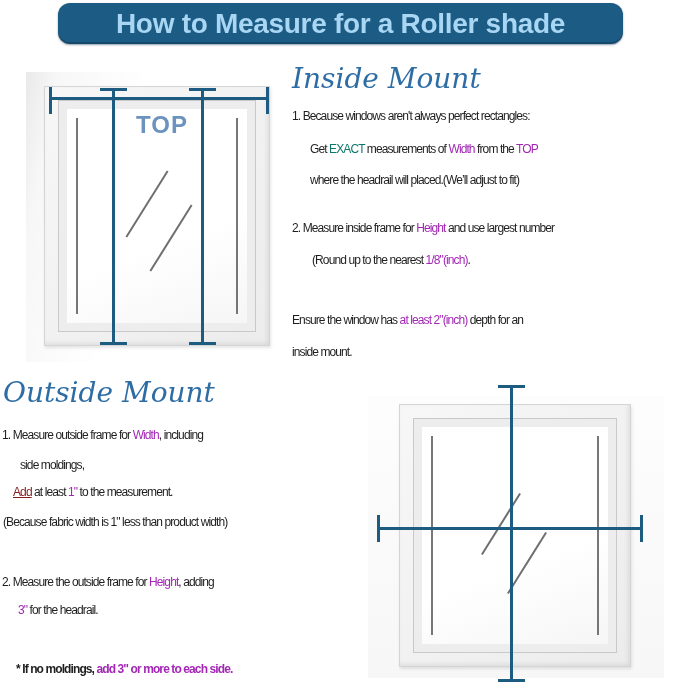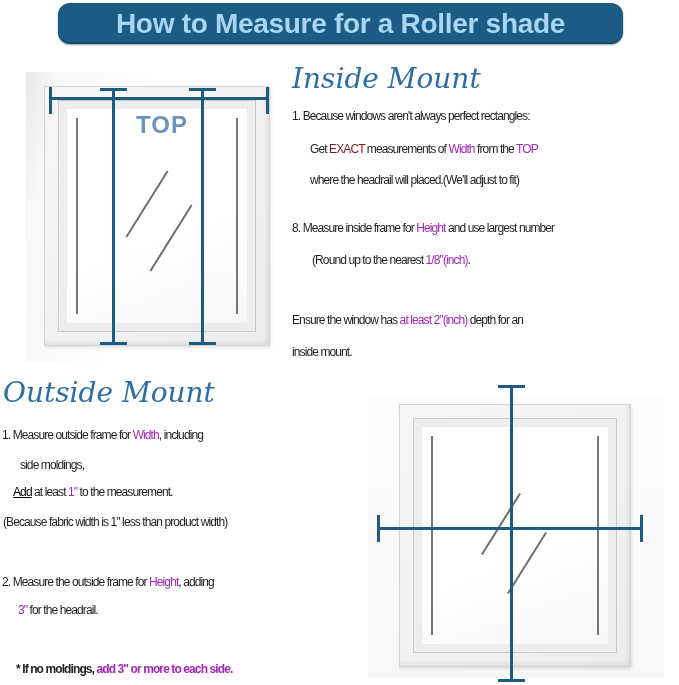--- a/index.html
+++ b/index.html
@@ -75,31 +75,31 @@
   <div class="ml" style="left:100px;top:88px;width:27px;height:3px;"></div>
   <div class="ml" style="left:100px;top:342px;width:27px;height:3px;"></div>
   <div class="ml" style="left:201px;top:89px;width:3px;height:256px;"></div>
   <div class="ml" style="left:189px;top:88px;width:27px;height:3px;"></div>
   <div class="ml" style="left:189px;top:342px;width:27px;height:3px;"></div>
 
   <div class="top-label">TOP</div>
 
   <div class="heading" style="left:292px;top:62px;">Inside Mount</div>
   <div class="txt" style="left:292px;top:106px;"><span>1. Because windows aren't always perfect rectangles:</span></div>
-  <div class="txt" style="left:310px;top:139px;"><span>Get </span><span style="color: #7f1d1d;">EXACT</span><span> measurements of </span><span style="color: rgb(162, 39, 181);">Width</span><span> from the </span><span style="color: rgb(162, 39, 181);">TOP</span></div>
+  <div class="txt" style="left:310px;top:139px;"><span>Get </span><span style="color: #0f766e;">EXACT</span><span> measurements of </span><span style="color: rgb(162, 39, 181);">Width</span><span> from the </span><span style="color: rgb(162, 39, 181);">TOP</span></div>
   <div class="txt" style="left:310px;top:170px;"><span>where the headrail will placed.(We’ll adjust to fit)</span></div>
-  <div class="txt" style="left:292px;top:218px;"><span>8. Measure inside frame for </span><span style="color: rgb(162, 39, 181);">Height</span><span> and use largest number</span></div>
+  <div class="txt" style="left:292px;top:218px;"><span>2. Measure inside frame for </span><span style="color: rgb(162, 39, 181);">Height</span><span> and use largest number</span></div>
   <div class="txt" style="left:312px;top:250px;"><span>(Round up to the nearest </span><span style="color: rgb(162, 39, 181);">1/8"(inch)</span><span>.</span></div>
   <div class="txt" style="left:292px;top:310px;"><span>Ensure the window has </span><span style="color: rgb(162, 39, 181);">at least 2"(inch)</span><span> depth for an</span></div>
   <div class="txt" style="left:292px;top:342px;"><span>inside mount.</span></div>
 
   <div class="heading" style="left:3px;top:376px;">Outside Mount</div>
   <div class="txt" style="left:2px;top:425px;"><span>1. Measure outside frame for </span><span style="color: rgb(162, 39, 181);">Width</span><span>, including</span></div>
   <div class="txt" style="left:20px;top:455px;"><span>side moldings,</span></div>
-  <div class="txt" style="left:13px;top:482px;"><span style="color: #000000; text-decoration: underline;">Add</span><span> at least </span><span style="color: rgb(162, 39, 181);">1"</span><span> to the measurement.</span></div>
+  <div class="txt" style="left:13px;top:482px;"><span style="color: #7f1d1d; text-decoration: underline;">Add</span><span> at least </span><span style="color: rgb(162, 39, 181);">1"</span><span> to the measurement.</span></div>
   <div class="txt" style="left:3px;top:512px;"><span>(Because fabric width is 1" less than product width)</span></div>
   <div class="txt" style="left:2px;top:572px;"><span>2. Measure the outside frame for </span><span style="color: rgb(162, 39, 181);">Height</span><span>, adding</span></div>
   <div class="txt" style="left:18px;top:600px;"><span style="color: rgb(162, 39, 181);">3"</span><span>  for the headrail.</span></div>
   <div class="txt" style="left:16px;top:659px;font-weight:bold;"><span>* If no moldings, </span><span style="color: rgb(162, 39, 181);">add 3" or more to each side.</span></div>
 
   <div class="photo p2">
     <div class="frame-outer" style="left:31px;top:8px;width:232px;height:263px;">
       <div class="frame-mid">
         <div class="glass">
           <i class="sash left"></i>

